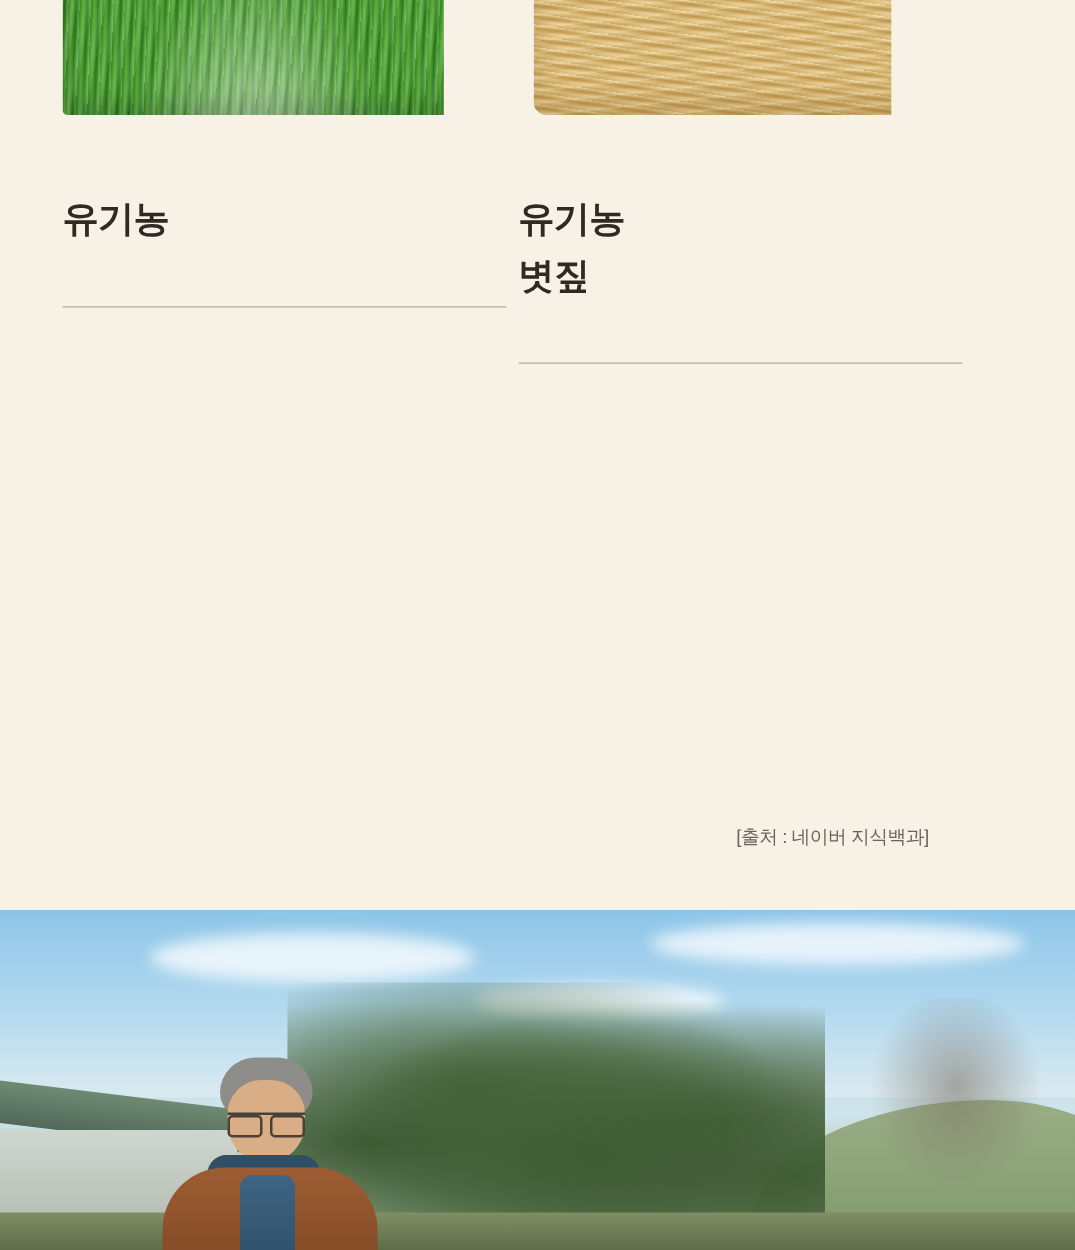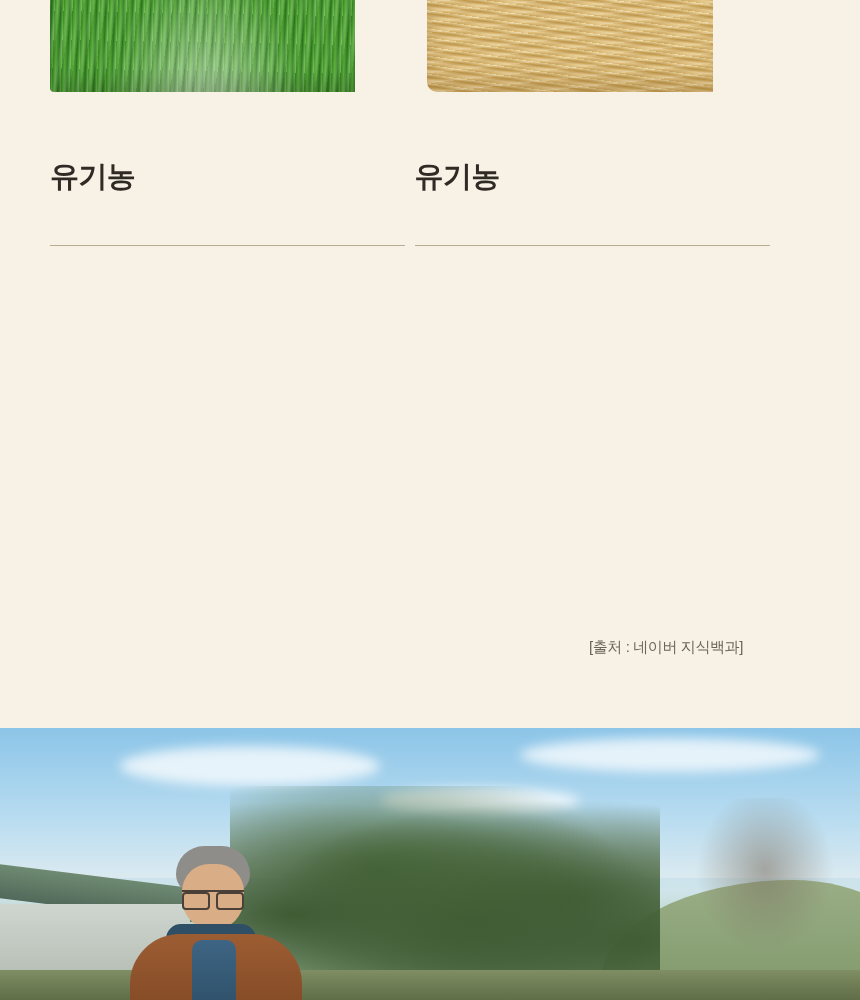--- a/index.html
+++ b/index.html
@@ -113,21 +113,21 @@
     color: #3a342c;
     font-size: 18.5px;
     line-height: 1.9;
     letter-spacing: -0.5px;
   }
   .col.right .desc { padding-left: 8px; }
 
   .source {
     position: absolute;
     right: 50px;
-    top: 638px;
+    top: 660px;
     color: #6d6458;
     font-size: 15px;
     letter-spacing: -0.4px;
     margin-left: 37px;
   }
 
   
   .bottom-photo {
     position: relative;
     width: 860px;
@@ -241,20 +241,21 @@
         </div>
         <div class="divider"></div>
       </div>
 
       <div class="col right">
         <div class="photo">
           <div class="photo-inner straw"></div>
         </div>
         <div class="title-block">
           <span class="title-line">유기농</span>
+          <span class="title-line">볏짚</span>
         </div>
         <div class="divider"></div>
       </div>
 
     </div>
 
     <div class="source">[출처 : 네이버 지식백과]</div>
   </section>
 
   <section class="bottom-photo">

